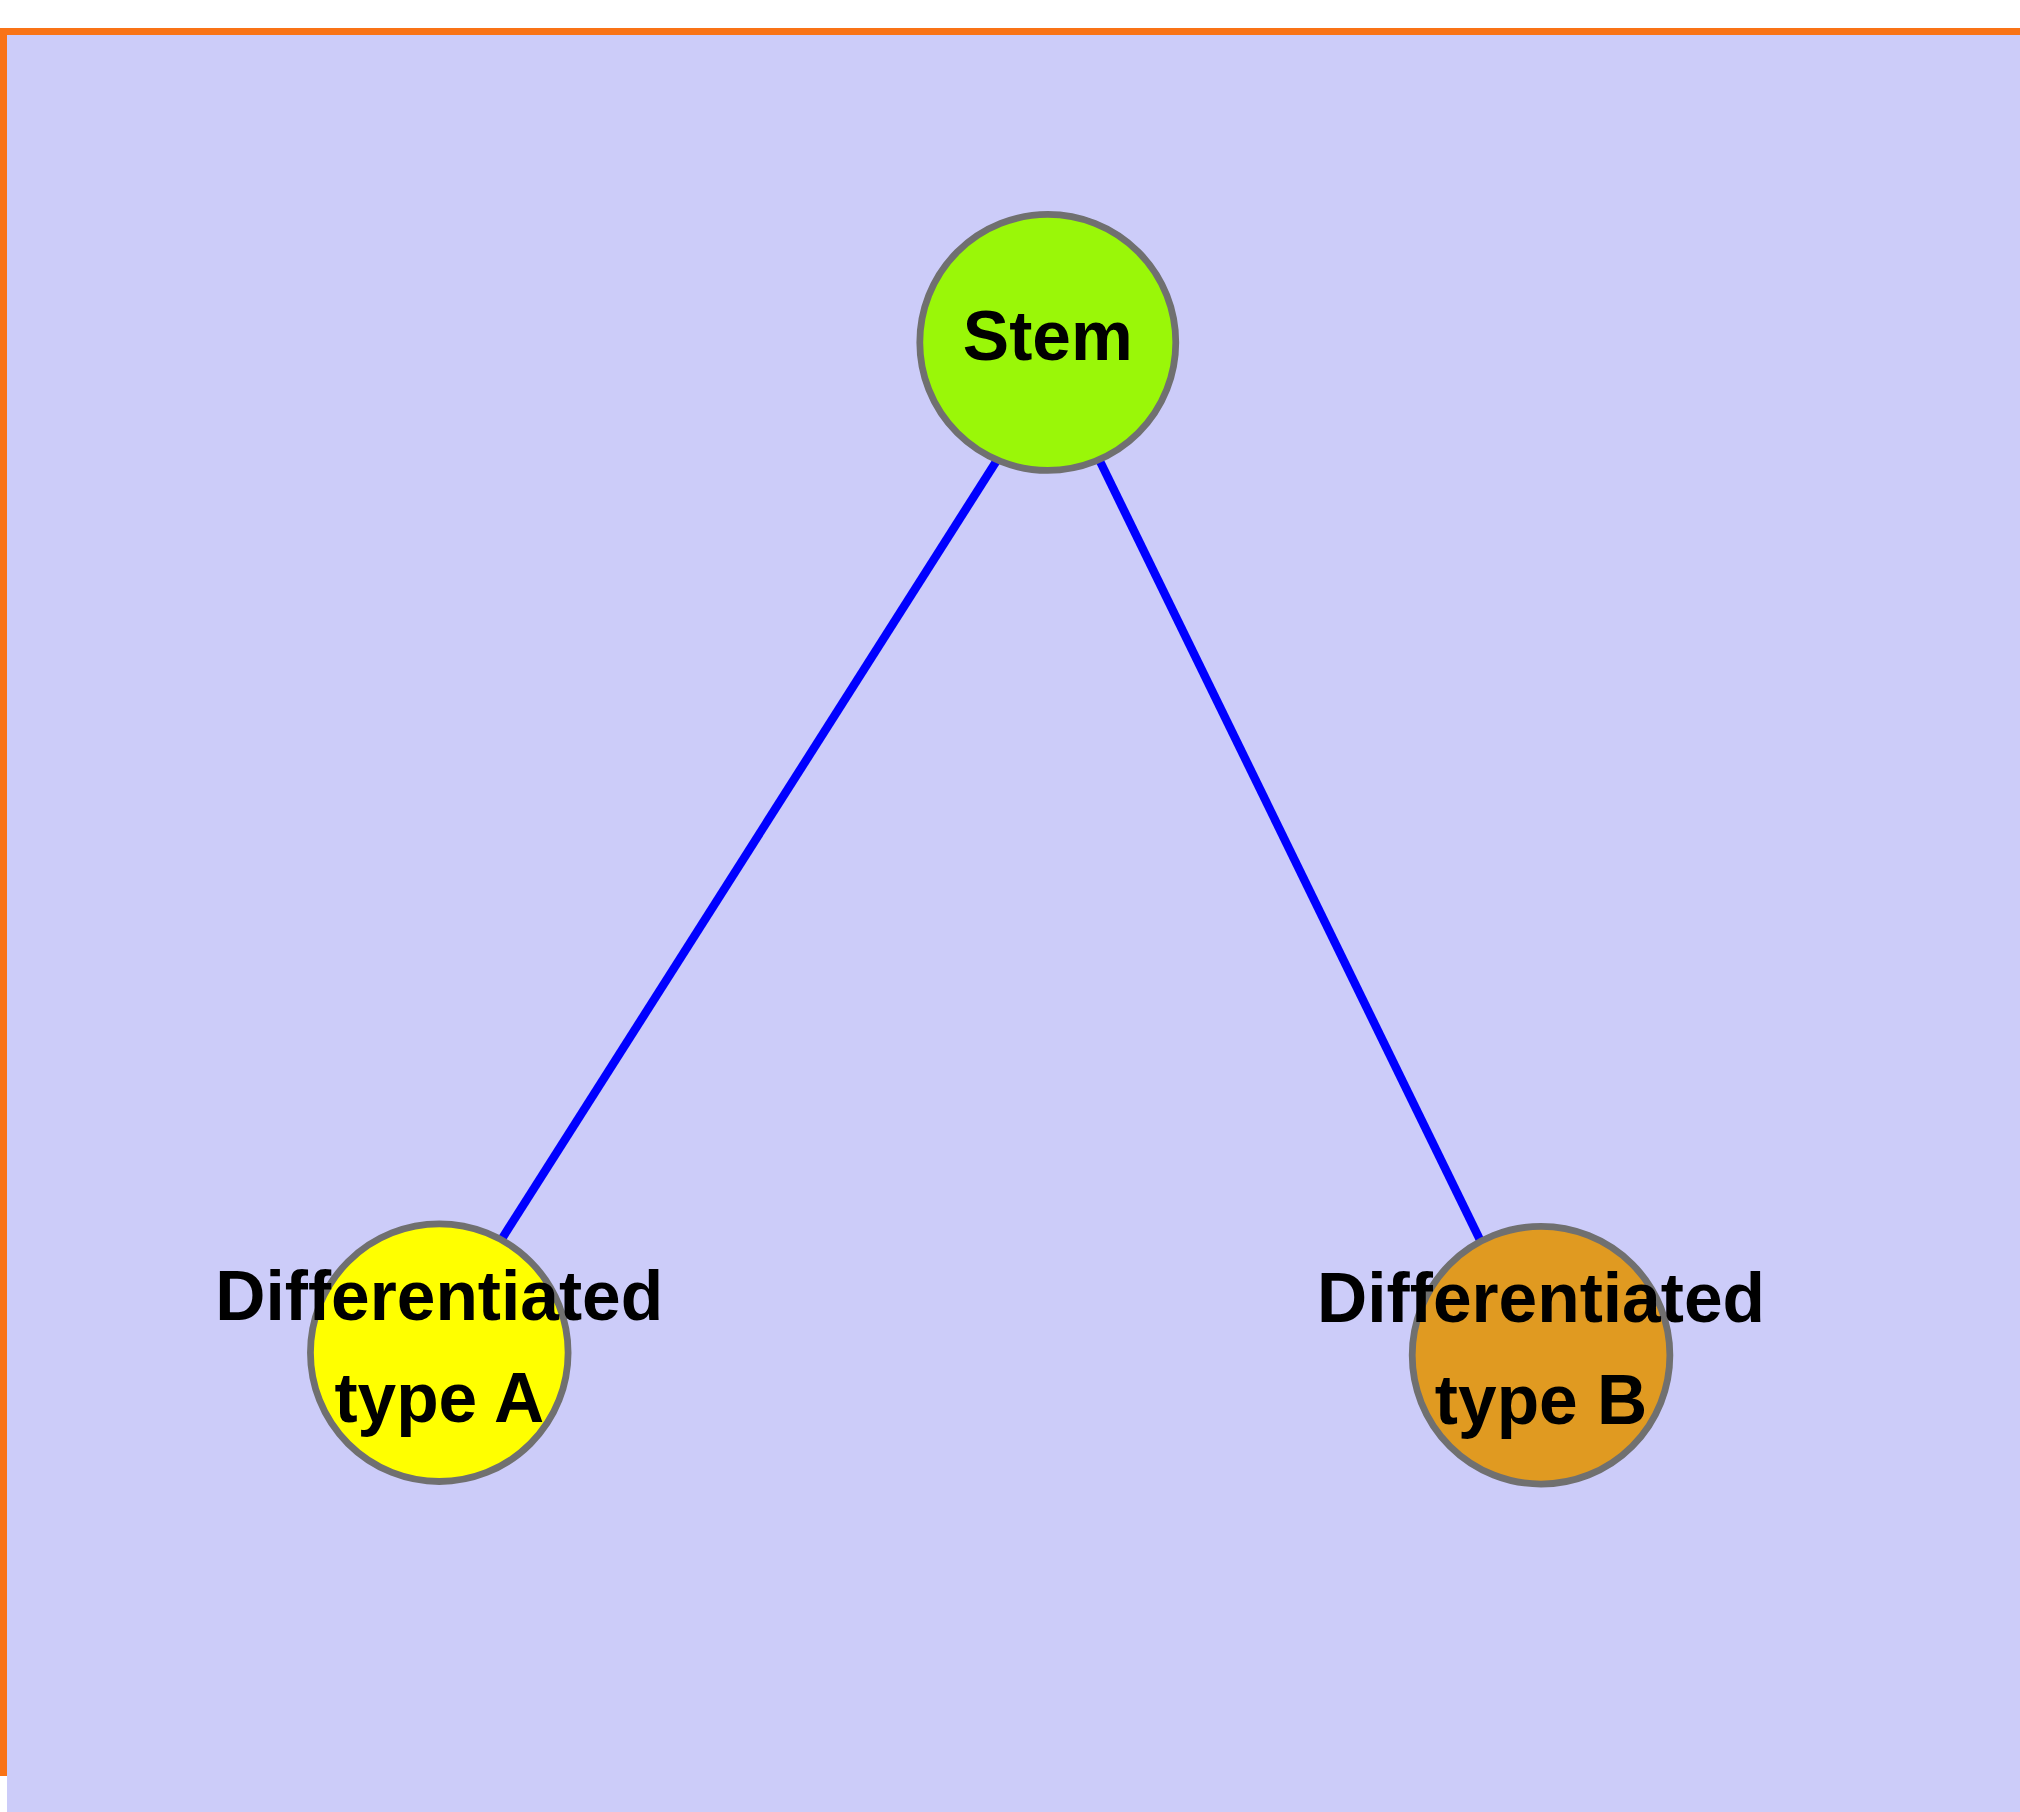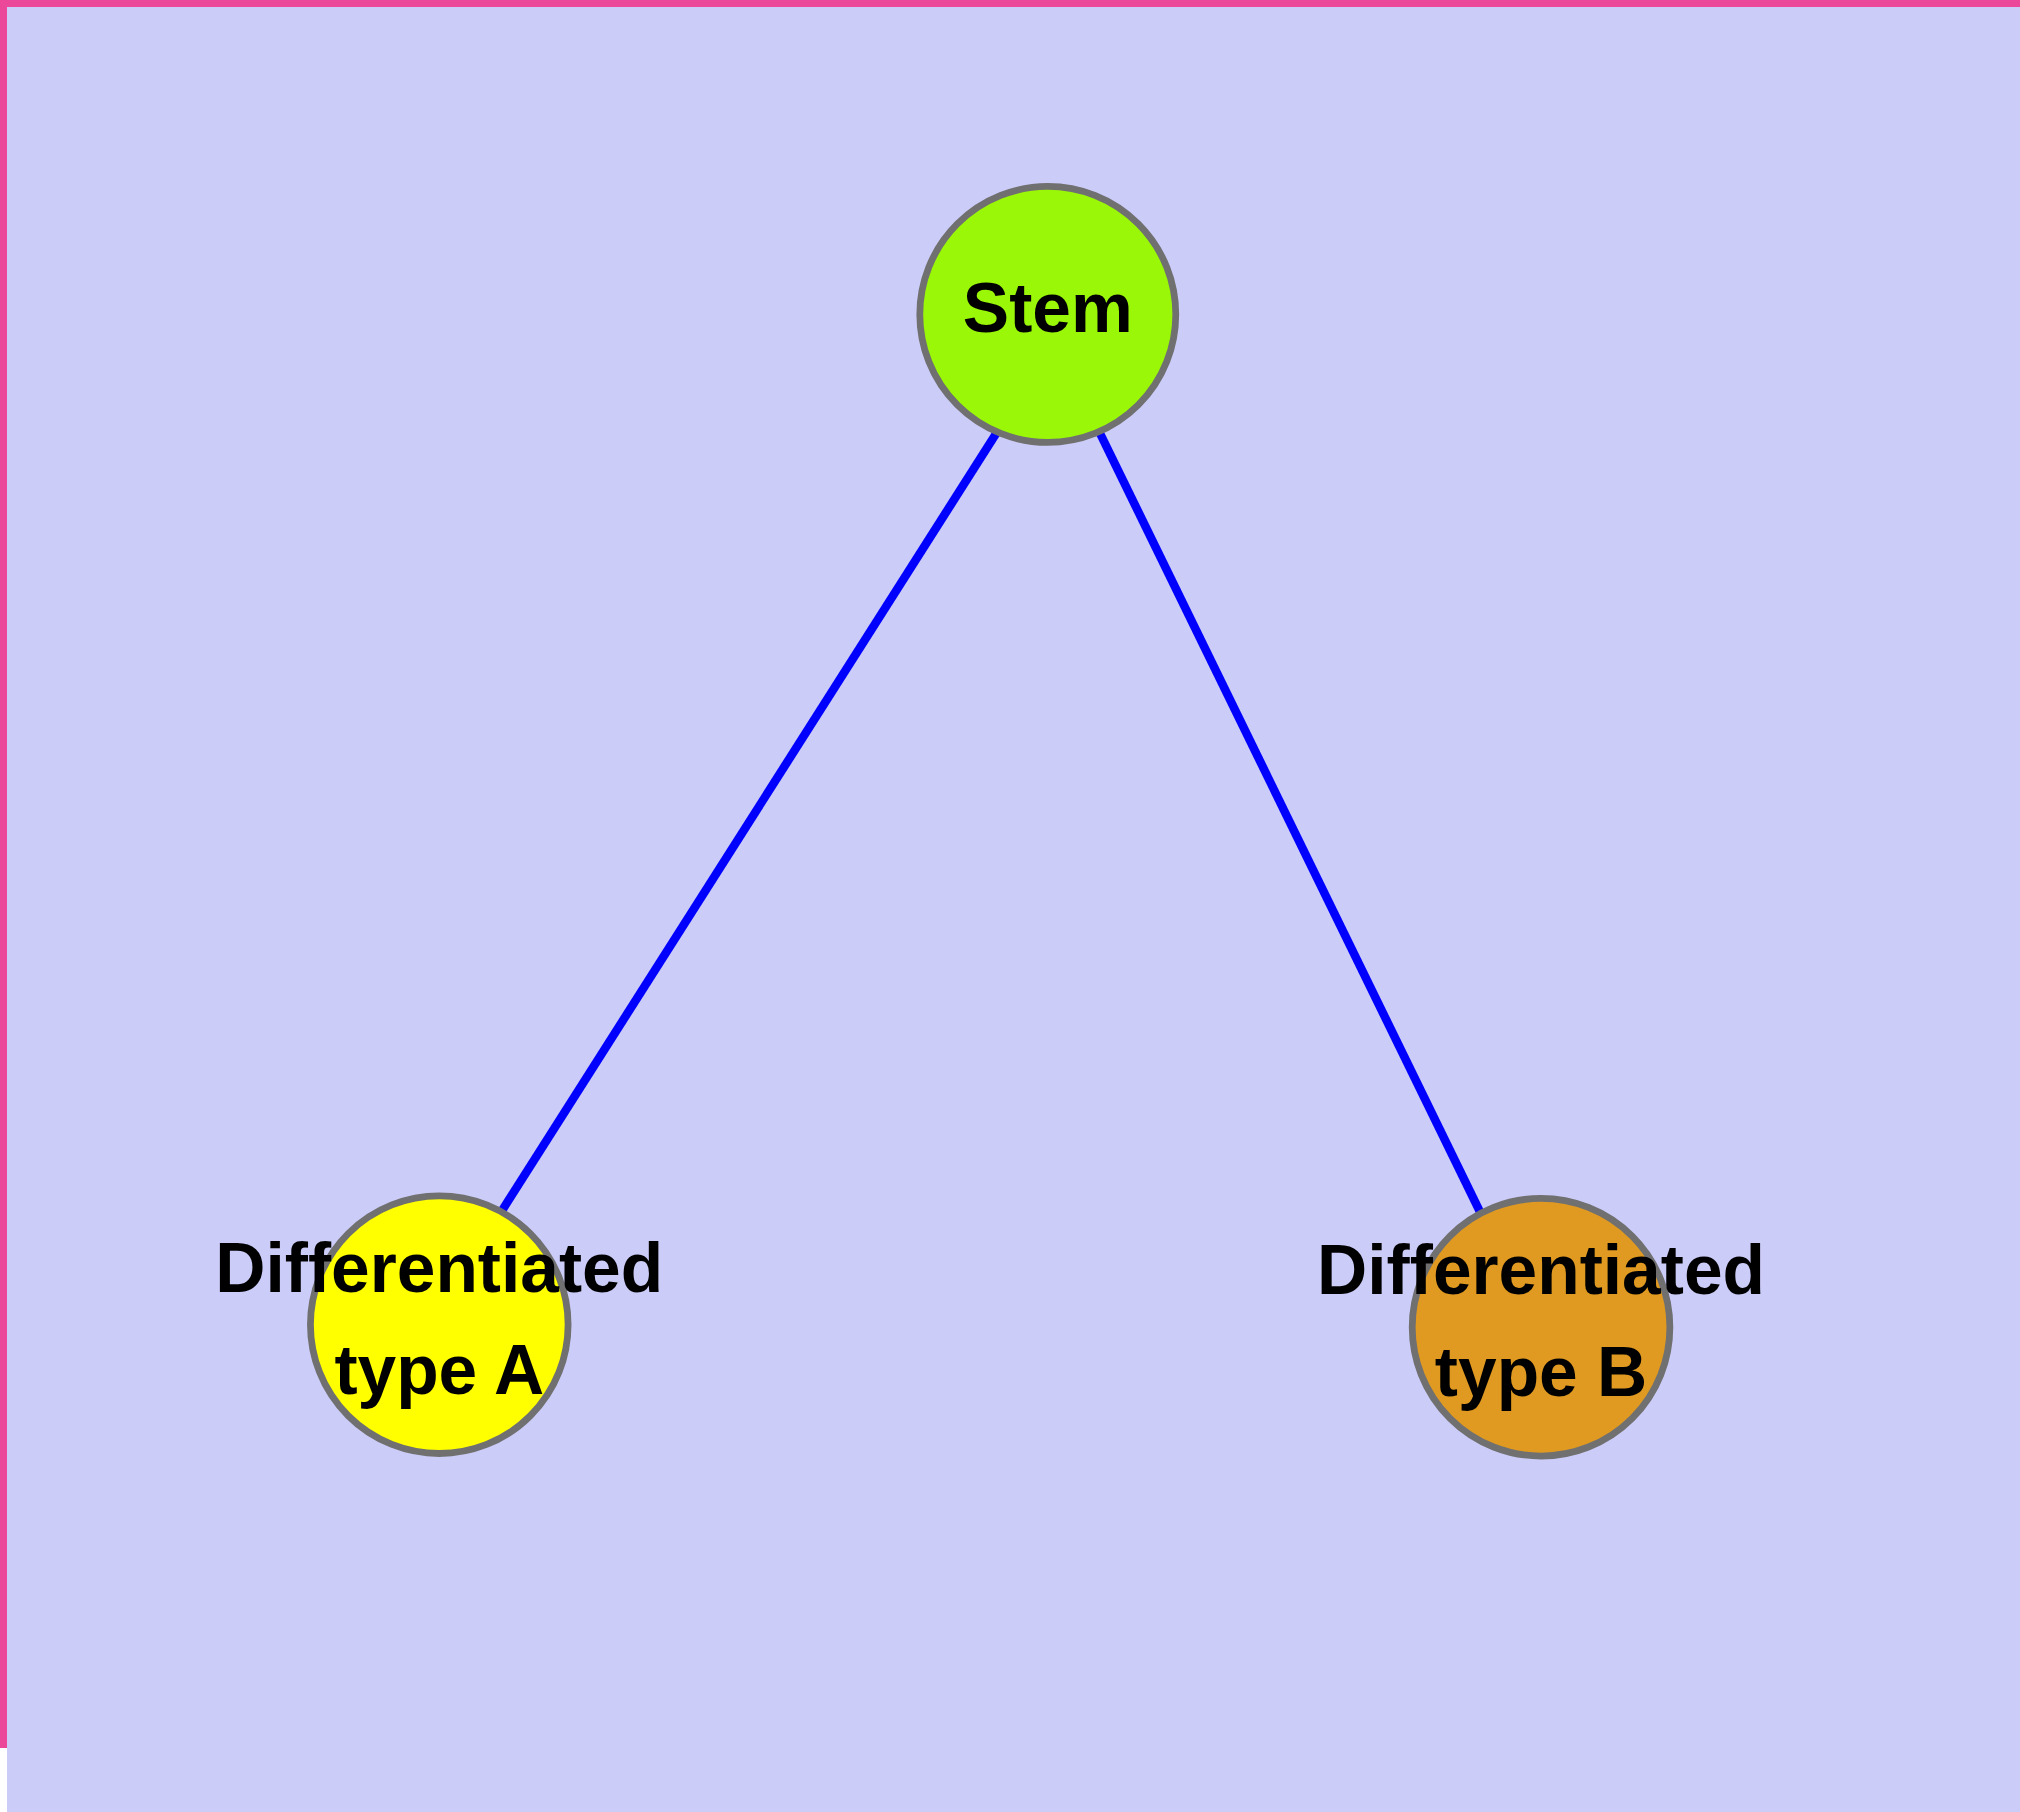--- a/index.html
+++ b/index.html
@@ -10,21 +10,22 @@
   body {
     width: 2021px;
     height: 1812px;
     overflow: hidden;
     font-family: "Liberation Sans", sans-serif;
   }
   #canvas {
     position: relative;
     width: 2021px;
     height: 1748px;
-    background: #ec4899;
+    background: #f97316;
+    margin-top: 28px;
   }
   #plot-area {
     position: absolute;
     left: 6.8px;
     top: 6.8px;
     width: 2014px;
     height: 1805px;
     background: #ccccf9;
   }
   #graph-svg {

